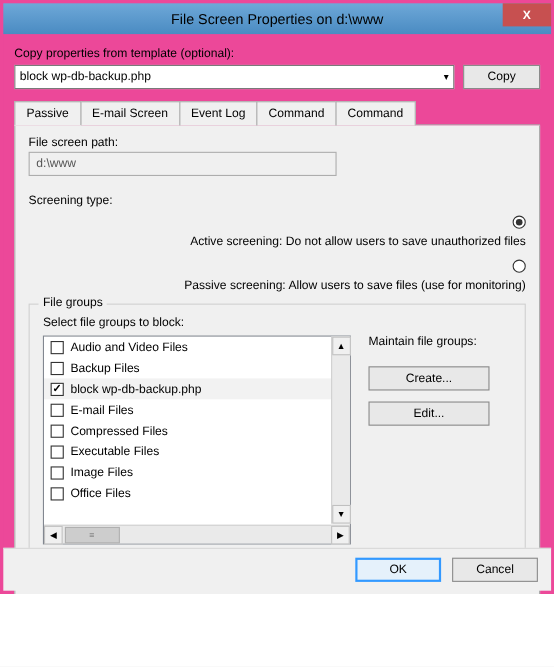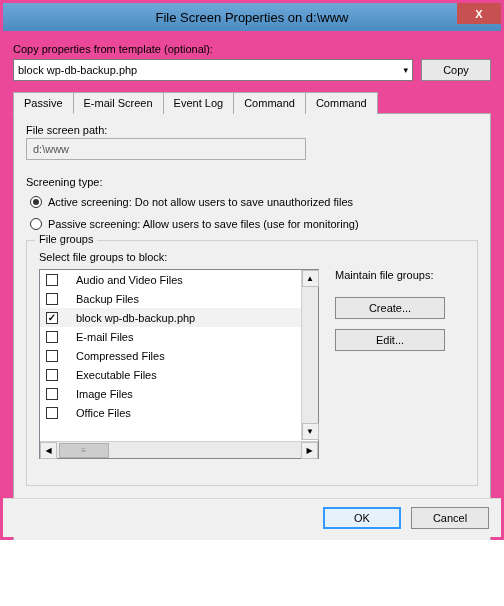--- a/index.html
+++ b/index.html
@@ -12,29 +12,29 @@
   .row-label { margin: 4px 0 4px 0; }
   .template-row { display: flex; gap: 8px; margin-bottom: 10px; }
   .template-select { flex: 1; height: 22px; border: 1px solid #7a7a7a; background: #fff; padding: 0 4px; display: flex; align-items: center; justify-content: space-between; cursor: pointer; }
   .dropdown-arrow { font-size: 9px; }
   .btn { height: 22px; min-width: 70px; border: 1px solid #8a8a8a; background: #e8e8e8; padding: 0 12px; cursor: pointer; display: inline-flex; align-items: center; justify-content: center; }
   .tabs { display: flex; border-bottom: 1px solid #acacac; margin-top: 4px; }
   .tab { padding: 4px 10px 4px 10px; border: 1px solid #acacac; border-bottom: none; background: #f0f0f0; margin-right: -1px; cursor: pointer; position: relative; top: 1px; }
   .tab.active { background: #f0f0f0; border-bottom: 1px solid #f0f0f0; z-index: 2; }
   .tab-panel { border: 1px solid #acacac; border-top: none; padding: 10px 12px 14px 12px; min-height: 478px; background: #f0f0f0; }
   .path-input { width: 280px; height: 22px; border: 1px solid #adadad; background: #f0f0f0; padding: 0 6px; display: flex; align-items: center; color: #555; margin-bottom: 16px; margin-top: 2px; }
-  .radio-row { display: flex; align-items: flex-end; gap: 6px; margin: 8px 0 10px 4px; }
+  .radio-row { display: flex; align-items: flex-end; gap: 6px; margin: 8px 0 10px 4px; flex-direction: column; }
   .radio { width: 12px; height: 12px; border: 1px solid #333; border-radius: 50%; display: inline-flex; align-items: center; justify-content: center; background: #fff; cursor: pointer; }
   .radio.checked::after { content: ""; width: 6px; height: 6px; background: #333; border-radius: 50%; display: block; }
   .groupbox { border: 1px solid #d0d0d0; margin-top: 10px; padding: 10px 12px 26px 12px; position: relative; }
   .groupbox-title { position: absolute; top: -8px; left: 8px; background: #f0f0f0; padding: 0 4px; }
   .fg-layout { display: flex; gap: 16px; margin-top: 6px; }
   .listbox-wrap { border: 1px solid #828790; width: 280px; height: 190px; background: #fff; position: relative; display: flex; flex-direction: column; }
   .listbox { flex: 1; overflow: hidden; }
-  .list-item { display: flex; align-items: center; gap: 18px; padding: 2px 6px; height: 19px; }
+  .list-item { display: flex; align-items: center; gap: 6px; padding: 2px 6px; height: 19px; }
   .list-item.sel { background: #f2f2f2; }
   .cb { width: 12px; height: 12px; border: 1px solid #333; background: #fff; display: inline-flex; align-items: center; justify-content: center; font-size: 10px; line-height: 1; cursor: pointer; }
   .cb.checked::after { content: "✓"; font-weight: bold; }
   .vscroll { position: absolute; right: 0; top: 0; bottom: 18px; width: 17px; background: #eaeaea; border-left: 1px solid #d0d0d0; display: flex; flex-direction: column; justify-content: space-between; align-items: center; }
   .hscroll { position: absolute; left: 0; right: 0; bottom: 0; height: 17px; background: #eaeaea; border-top: 1px solid #d0d0d0; display: flex; align-items: center; }
   .sb-btn { width: 17px; height: 17px; background: #f0f0f0; border: 1px solid #c0c0c0; display: flex; align-items: center; justify-content: center; font-size: 8px; cursor: pointer; }
   .hscroll .thumb { width: 50px; height: 15px; background: #cdcdcd; border: 1px solid #b0b0b0; margin-left: 2px; display: flex; align-items: center; justify-content: center; font-size: 8px; color: #888; letter-spacing: 1px; }
   .right-col { flex: 1; }
   .right-col .btn { width: 110px; margin-bottom: 10px; }
   .hint { margin-top: 10px; line-height: 1.35; }

